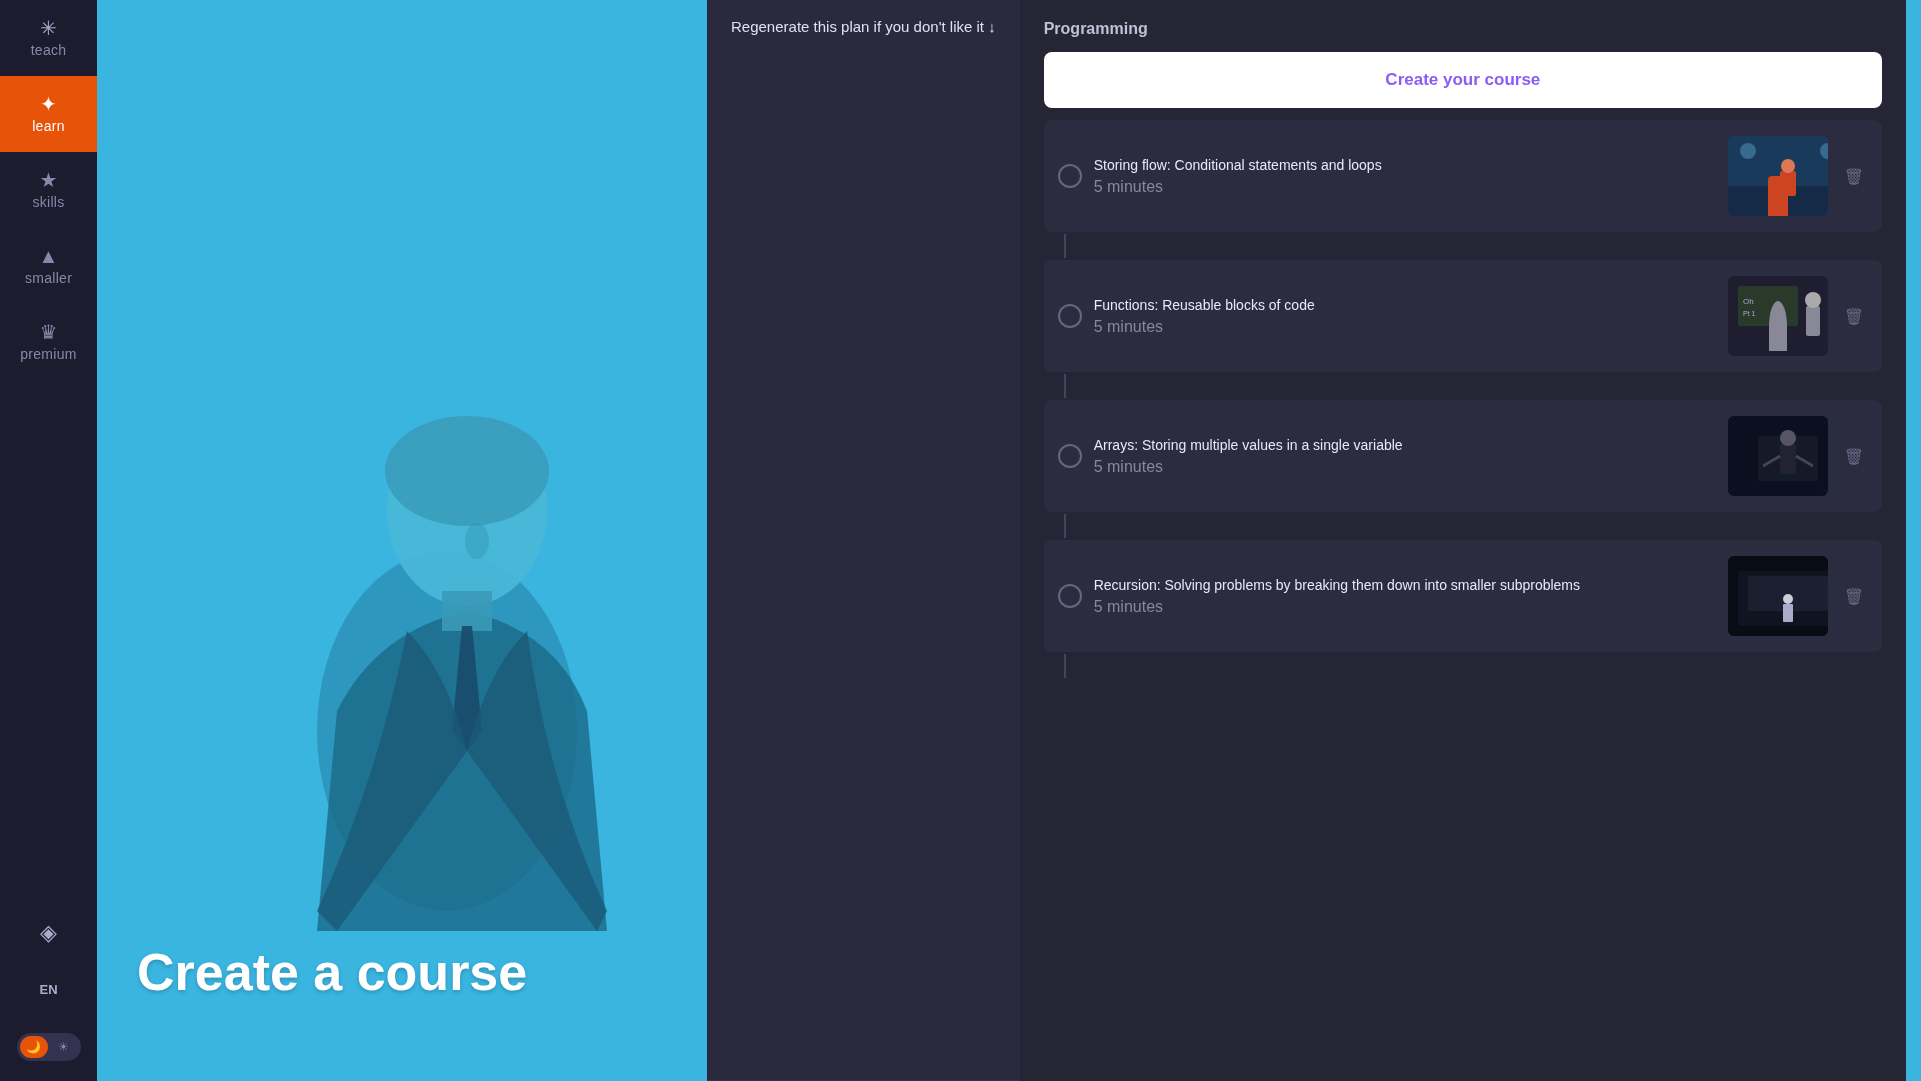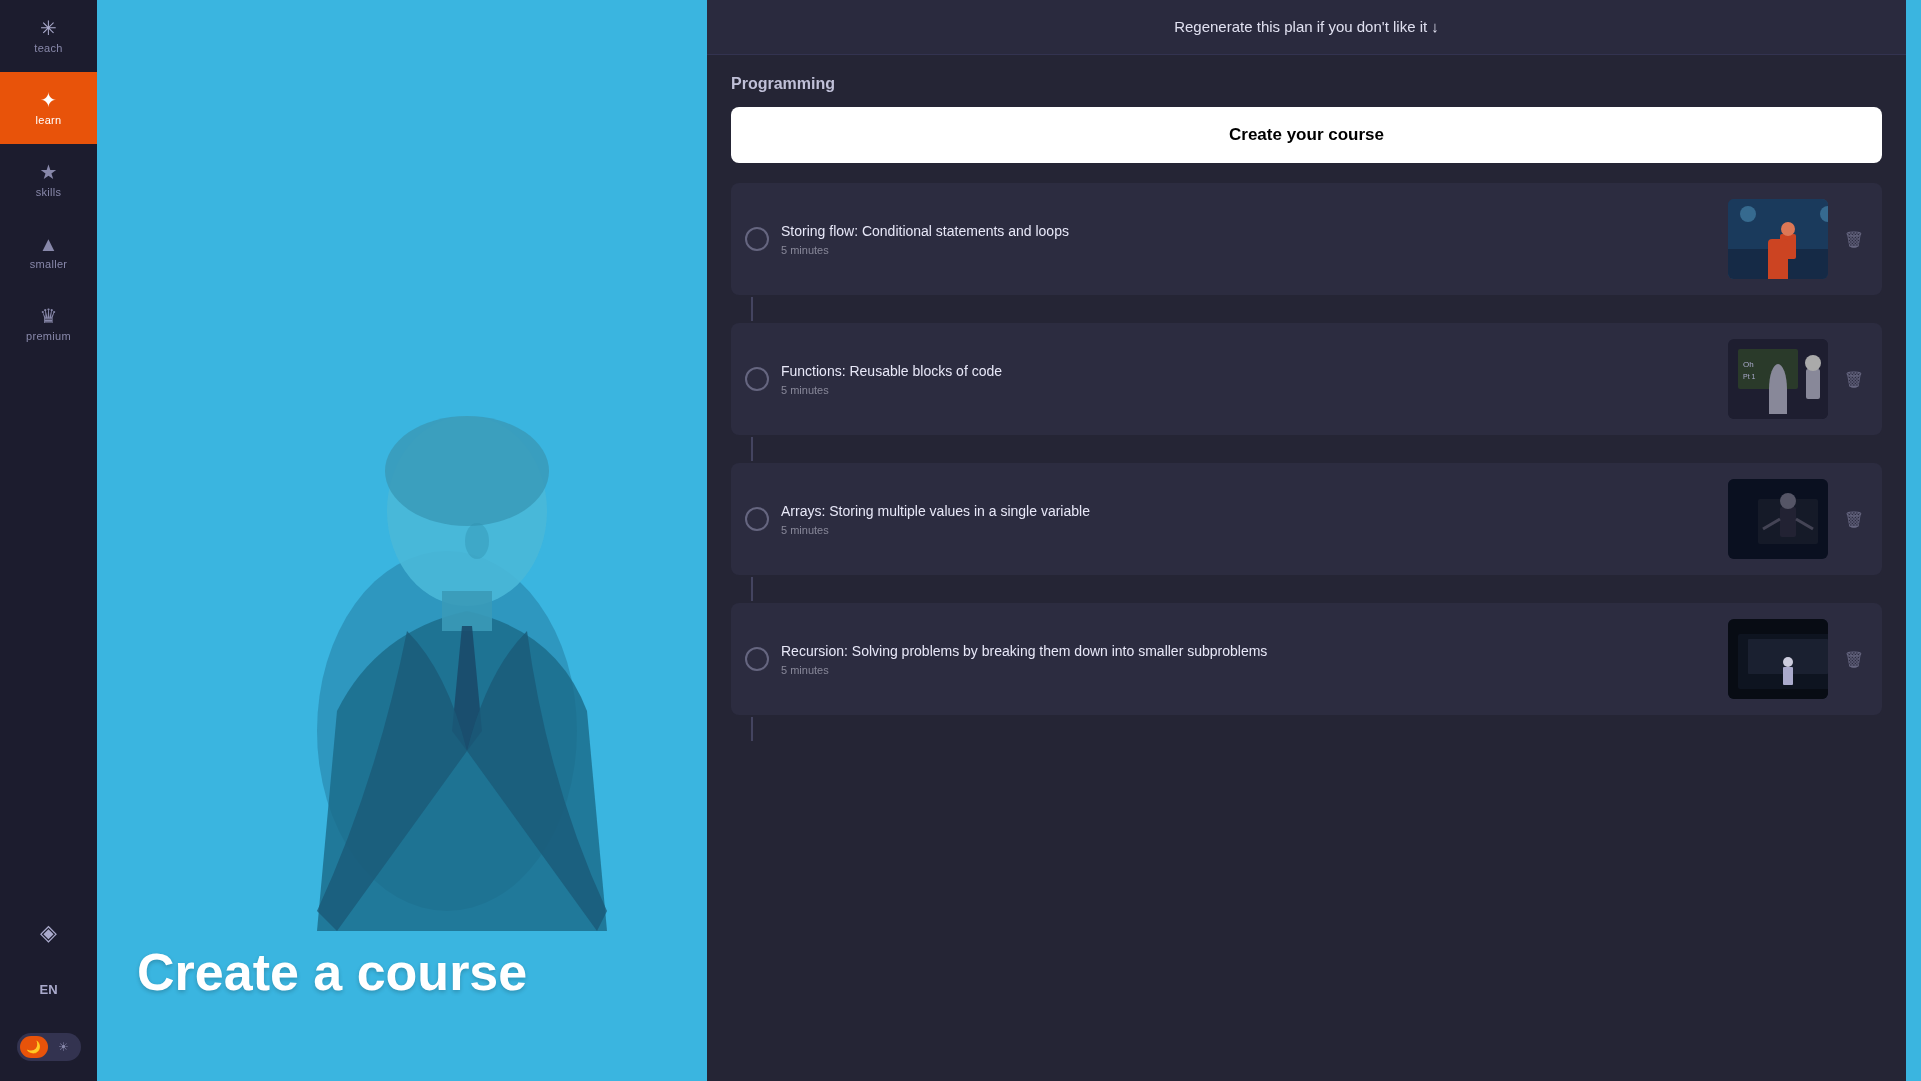--- a/index.html
+++ b/index.html
@@ -41,21 +41,21 @@
       background: #e8530a;
       color: white;
     }
 
     .sidebar-item .icon {
       font-size: 20px;
       line-height: 1;
     }
 
     .sidebar-item .label {
-      font-size: 11px;
+      font-size: 14px;
       letter-spacing: 0.3px;
     }
 
     .sidebar-bottom {
       position: absolute;
       bottom: 0;
       width: 100%;
       display: flex;
       flex-direction: column;
       align-items: center;
@@ -107,21 +107,20 @@
       line-height: 1.1;
       text-shadow: 0 2px 4px rgba(0,0,0,0.2);
       margin-top: 12px;
     }
 
     
     .course-panel {
       flex: 1;
       background: #252535;
       display: flex;
-      flex-direction: column;
       height: 1081px;
       position: relative;
     }
 
     
     .right-edge {
       width: 15px;
       background: #3ab5e0;
       height: 1081px;
       flex-shrink: 0;
@@ -150,27 +149,27 @@
       color: #c0c0d8;
       font-size: 16px;
       font-weight: 700;
       margin-bottom: 14px;
     }
 
     .create-course-btn {
       width: 100%;
       padding: 18px;
       background: white;
-      color: #000000;
+      color: #8b5cf6;
       border: none;
       border-radius: 8px;
       font-size: 17px;
       font-weight: 600;
       cursor: pointer;
-      margin-bottom: 20px;
+      margin-bottom: 12px;
       text-align: center;
     }
 
     
     .course-item {
       background: #2c2c40;
       border-radius: 8px;
       padding: 16px 14px;
       margin-bottom: 2px;
       display: flex;
@@ -204,21 +203,21 @@
     .item-title {
       color: #e8e8f8;
       font-size: 14px;
       font-weight: 500;
       margin-bottom: 4px;
       line-height: 1.3;
     }
 
     .item-duration {
       color: #888899;
-      font-size: 11px;
+      font-size: 16px;
     }
 
     .item-thumbnail {
       width: 100px;
       height: 80px;
       border-radius: 6px;
       flex-shrink: 0;
       overflow: hidden;
       background: #444460;
     }

